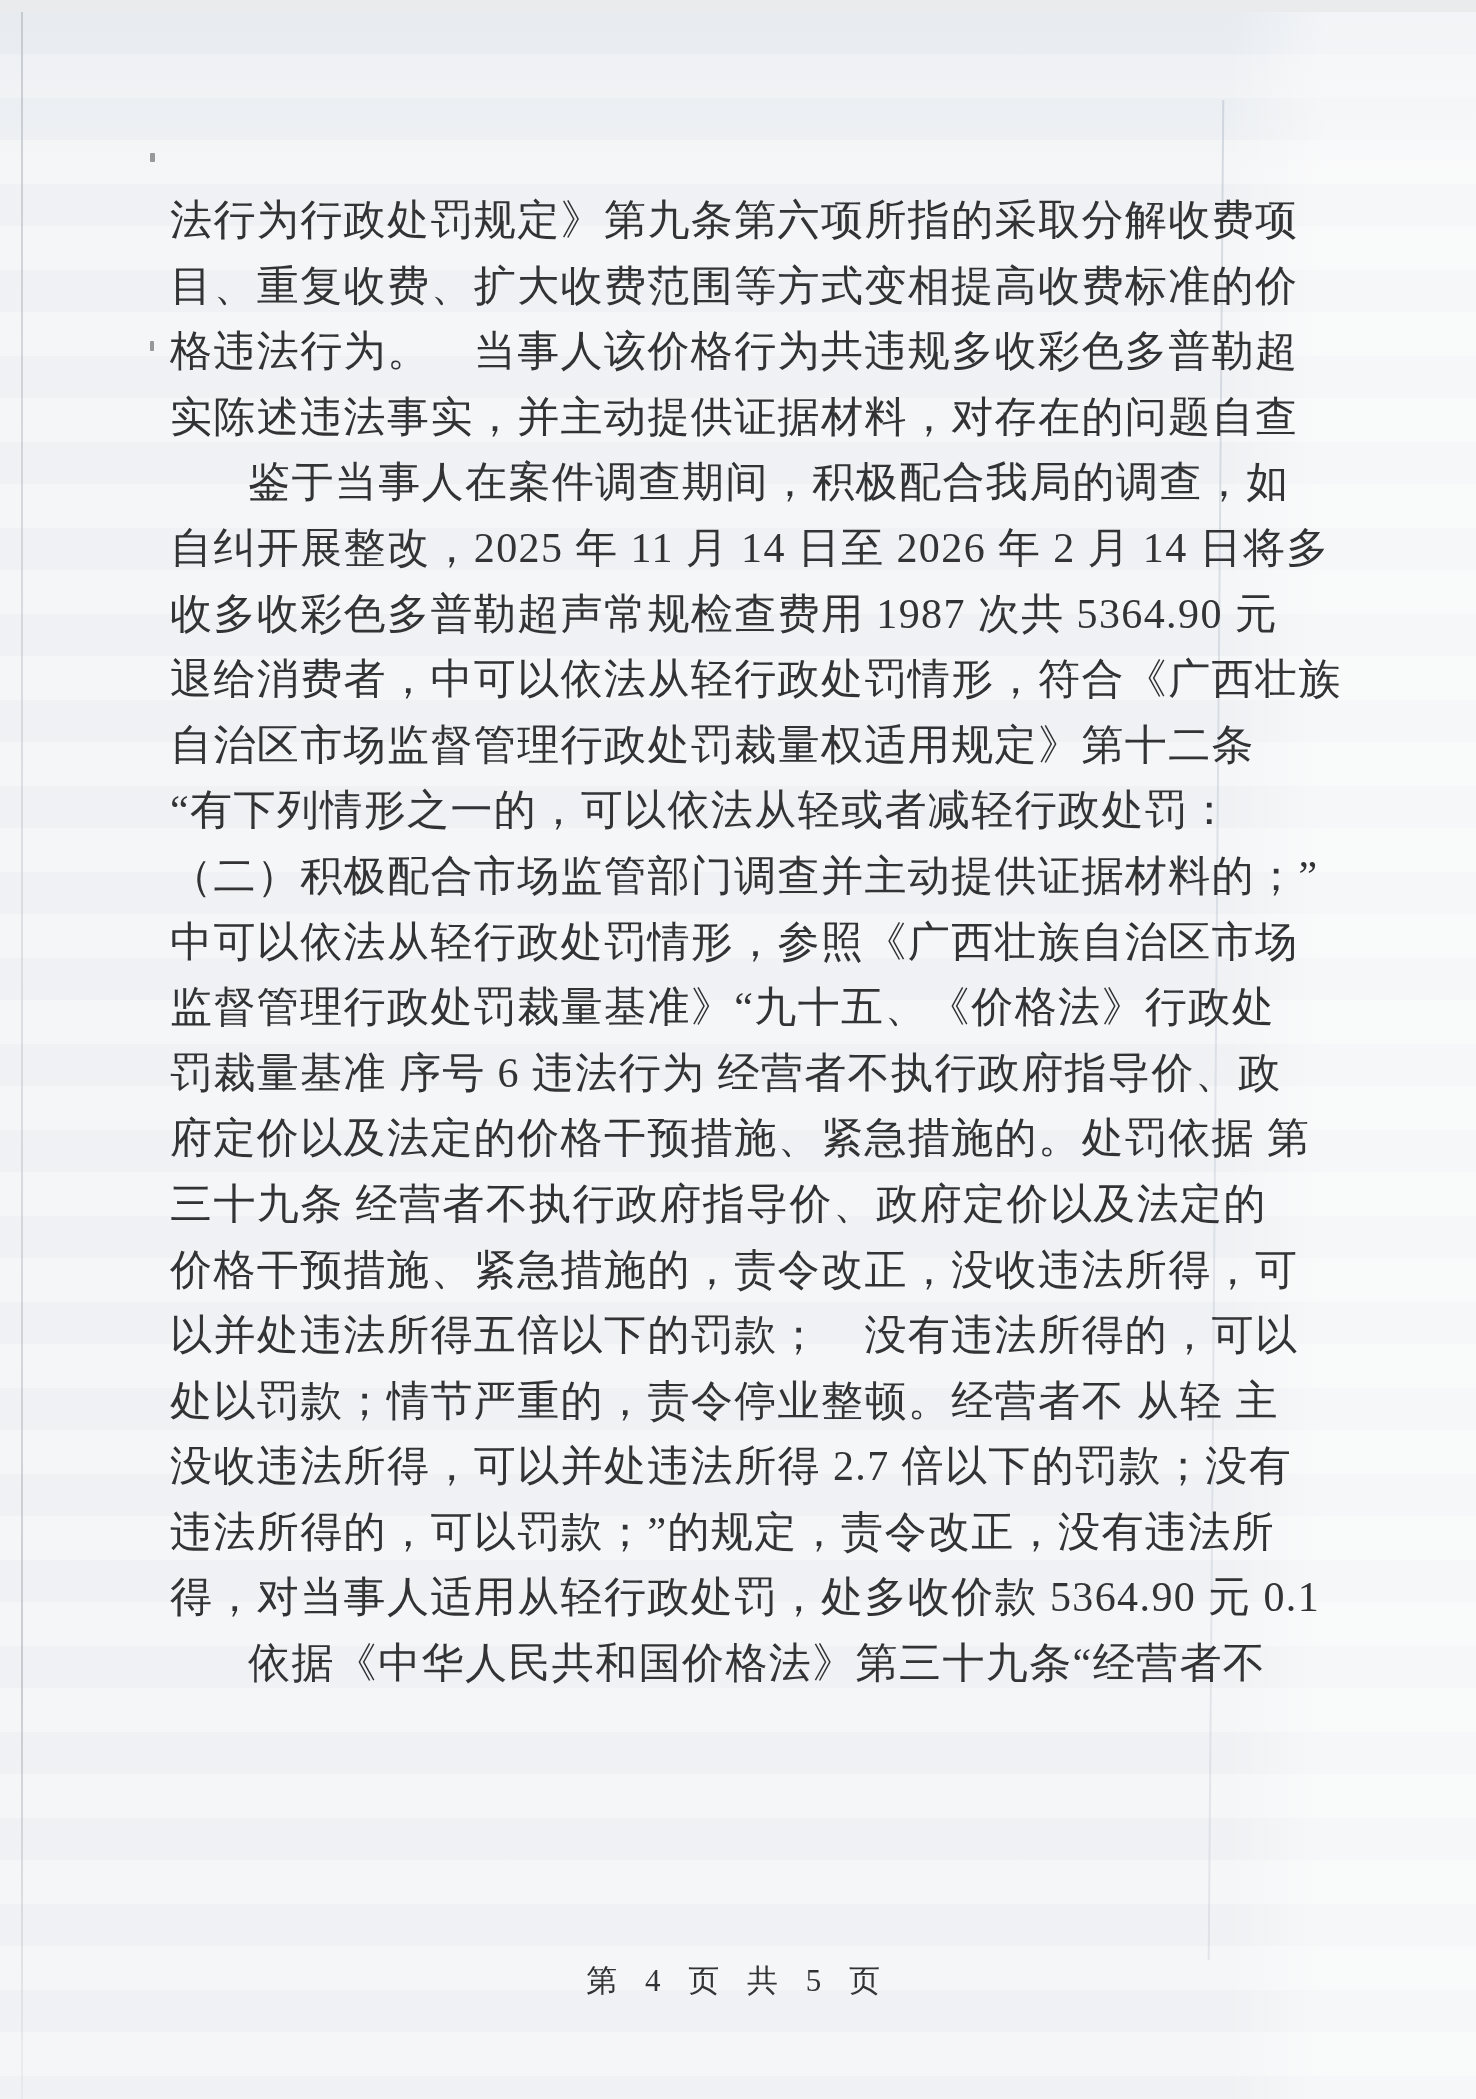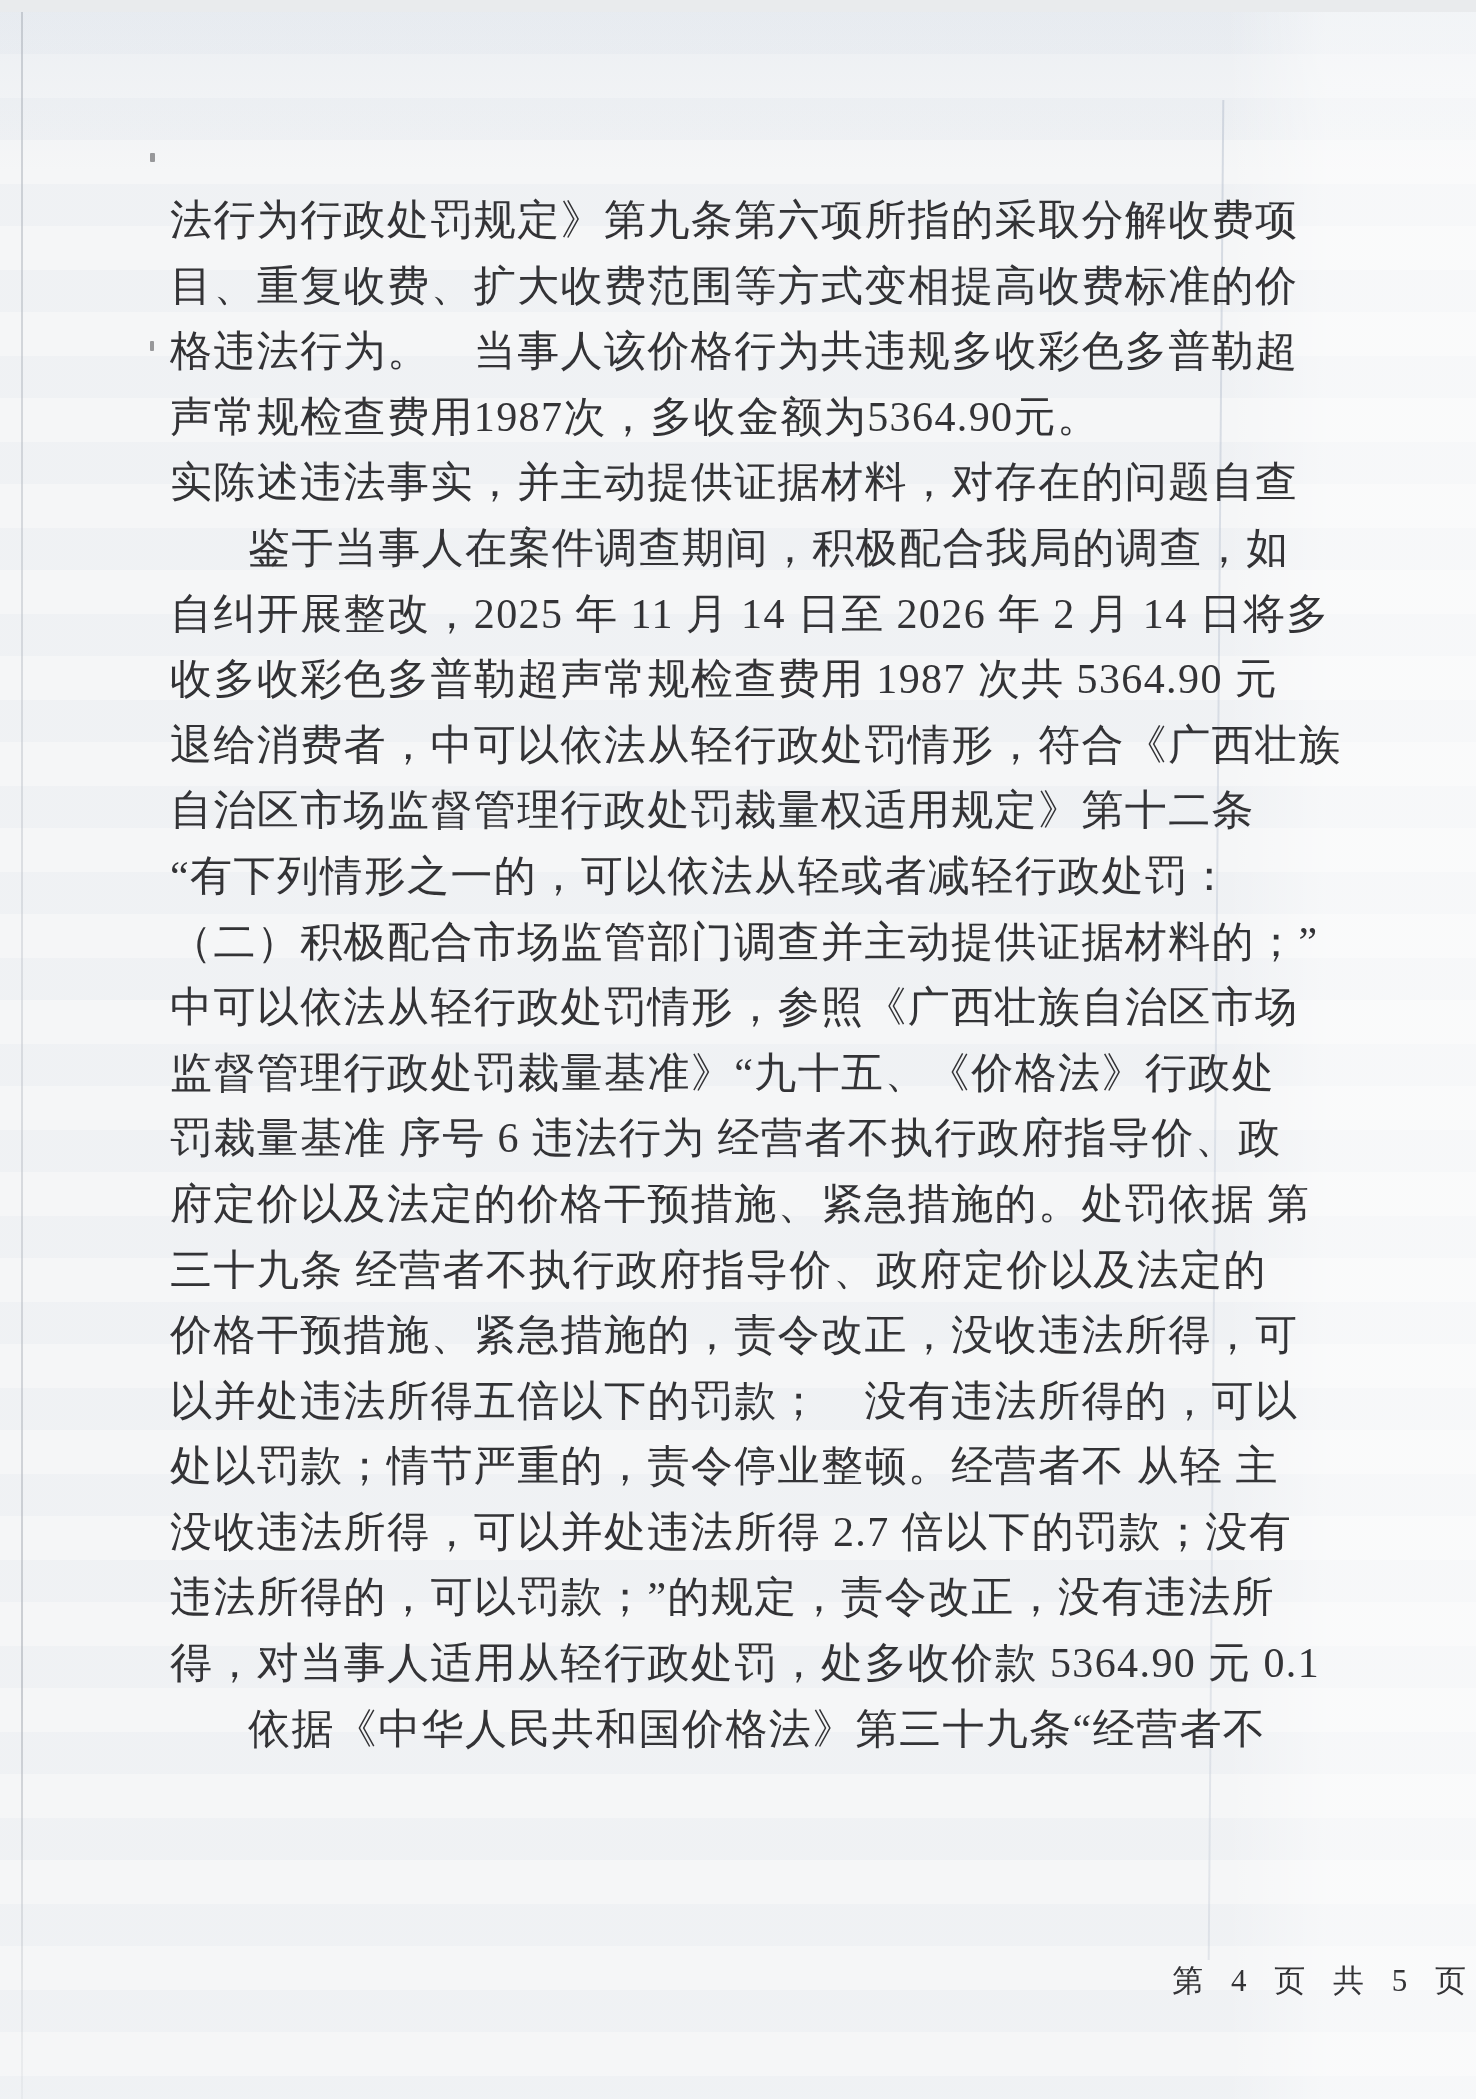--- a/index.html
+++ b/index.html
@@ -81,42 +81,41 @@
     color:var(--text-color);
     white-space:nowrap;
   }
   .line.indent{
     text-indent:78px;
   }
   .footer{
     position:absolute;
     left:0; right:0;
     top:1948px;
-    text-align:right;
+    text-align:center;
     font-size:31px;
     letter-spacing:10px;
     color:var(--text-color);
   }
 </style>
 </head>
 <body>
 
 <main class="page">
   <div class="scan-bands"></div>
   <div class="right-light"></div>
   <div class="crease-left"></div>
   <div class="crease-right"></div>
   <div class="speck s1"></div>
   <div class="speck s2"></div>
 
   <div class="text-block">
     <div class="line">法行为行政处罚规定》第九条第六项所指的采取分解收费项</div>
     <div class="line">目、重复收费、扩大收费范围等方式变相提高收费标准的价</div>
     <div class="line">格违法行为。　当事人该价格行为共违规多收彩色多普勒超</div>
-    <div class="line">声常规检查费用1987次，多收金额为5364.90元。</div>
     <div class="line">实陈述违法事实，并主动提供证据材料，对存在的问题自查</div>
     <div class="line indent">鉴于当事人在案件调查期间，积极配合我局的调查，如</div>
     <div class="line">自纠开展整改，2025 年 11 月 14 日至 2026 年 2 月 14 日将多</div>
     <div class="line">收多收彩色多普勒超声常规检查费用 1987 次共 5364.90 元</div>
     <div class="line">退给消费者，中可以依法从轻行政处罚情形，符合《广西壮族</div>
     <div class="line">自治区市场监督管理行政处罚裁量权适用规定》第十二条</div>
     <div class="line">“有下列情形之一的，可以依法从轻或者减轻行政处罚：</div>
     <div class="line">（二）积极配合市场监管部门调查并主动提供证据材料的；”</div>
     <div class="line">中可以依法从轻行政处罚情形，参照《广西壮族自治区市场</div>
     <div class="line">监督管理行政处罚裁量基准》“九十五、《价格法》行政处</div>

